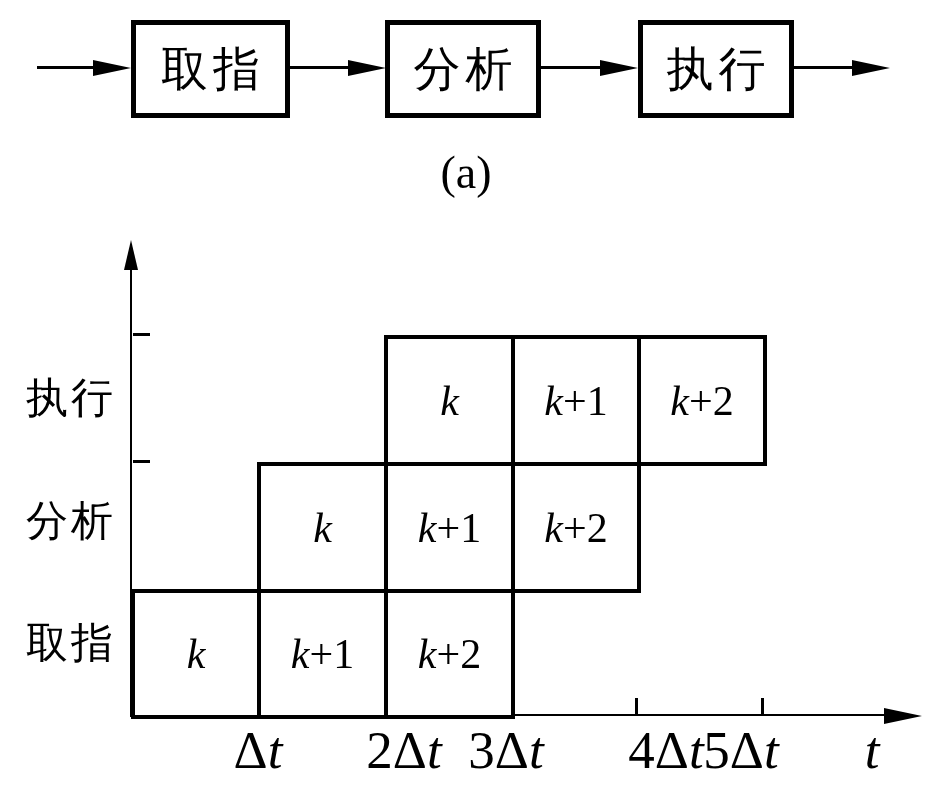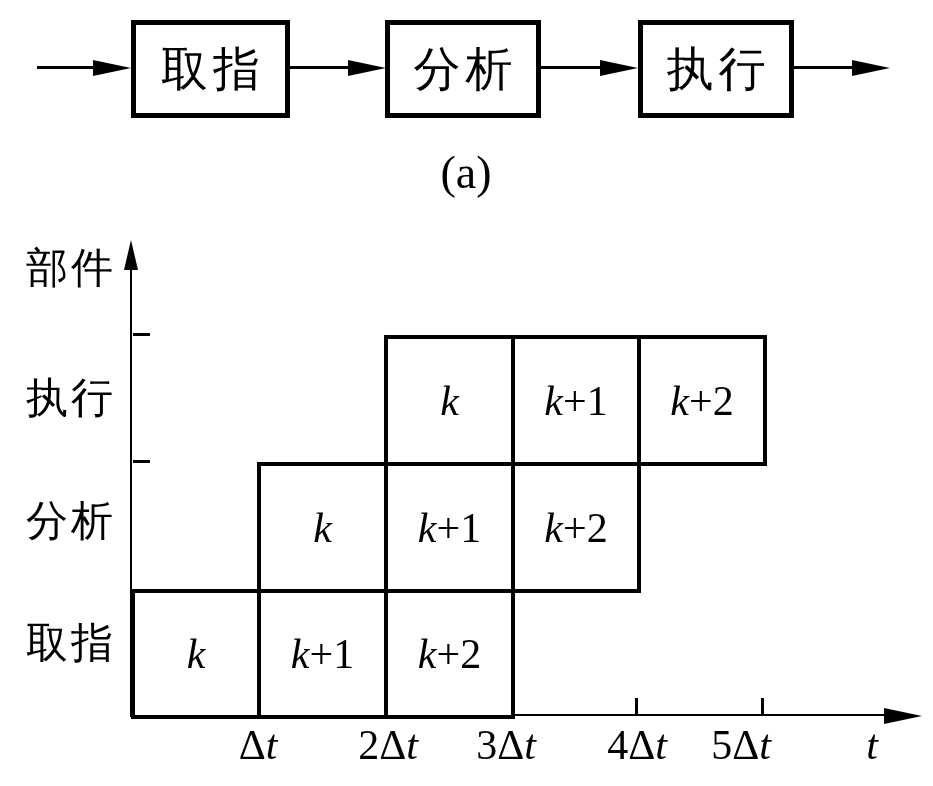--- a/index.html
+++ b/index.html
@@ -38,21 +38,21 @@
     font-size:42px;line-height:1;
   }
   .it{font-style:italic;}
   .up{font-style:normal;}
   .ylab{
     position:absolute;left:26px;font-size:42px;line-height:1;
     letter-spacing:3px;white-space:nowrap;
   }
   .xlab{
     position:absolute;top:724px;transform:translateX(-50%);
-    font-size:42px;line-height:1;white-space:nowrap;
+    font-size:53px;line-height:1;white-space:nowrap;
   }
 </style>
 </head>
 <body>
 
 <div class="fig">
 
   <div class="hline" style="left:37px;top:66px;width:58px"></div>
   <div class="tri-r" style="left:93px;top:60px"></div>
 
@@ -82,21 +82,20 @@
   <div class="vline" style="left:130px;top:252px;height:465px"></div>
   <div class="tri-up" style="left:124px;top:240px"></div>
   <div class="axis-h" style="left:131px;top:714px;width:757px"></div>
   <div class="tri-r" style="left:884px;top:708px"></div>
 
   <div class="tick-y" style="left:133px;top:333px"></div>
   <div class="tick-y" style="left:133px;top:460px"></div>
   <div class="tick-x" style="left:635px;top:698px"></div>
   <div class="tick-x" style="left:761px;top:698px"></div>
 
-  <div class="ylab" style="top:247px">部件</div>
   <div class="ylab" style="top:377px">执行</div>
   <div class="ylab" style="top:500px">分析</div>
   <div class="ylab" style="top:622px">取指</div>
 
   <div class="cell" style="left:384px;top:335px;width:131px;height:131px">
     <span class="it">k</span>
       <span class="up"></span>
   </div>
   <div class="cell" style="left:511px;top:335px;width:130px;height:131px">
     <span class="it">k</span>
@@ -129,27 +128,27 @@
       <span class="up">+1</span>
   </div>
   <div class="cell" style="left:384px;top:589px;width:131px;height:130px">
     <span class="it">k</span>
       <span class="up">+2</span>
   </div>
 
   <div class="xlab" style="left:258px">
     <span class="up">Δ</span><span class="it">t</span>
   </div>
-  <div class="xlab" style="left:388px">
+  <div class="xlab" style="left:404px">
     <span class="up">2Δ</span><span class="it">t</span>
   </div>
   <div class="xlab" style="left:506px">
     <span class="up">3Δ</span><span class="it">t</span>
   </div>
-  <div class="xlab" style="left:637px">
+  <div class="xlab" style="left:666px">
     <span class="up">4Δ</span><span class="it">t</span>
   </div>
   <div class="xlab" style="left:741px">
     <span class="up">5Δ</span><span class="it">t</span>
   </div>
   <div class="xlab it" style="left:872px">t</div>
 
 </div>
 
 </body></html>

